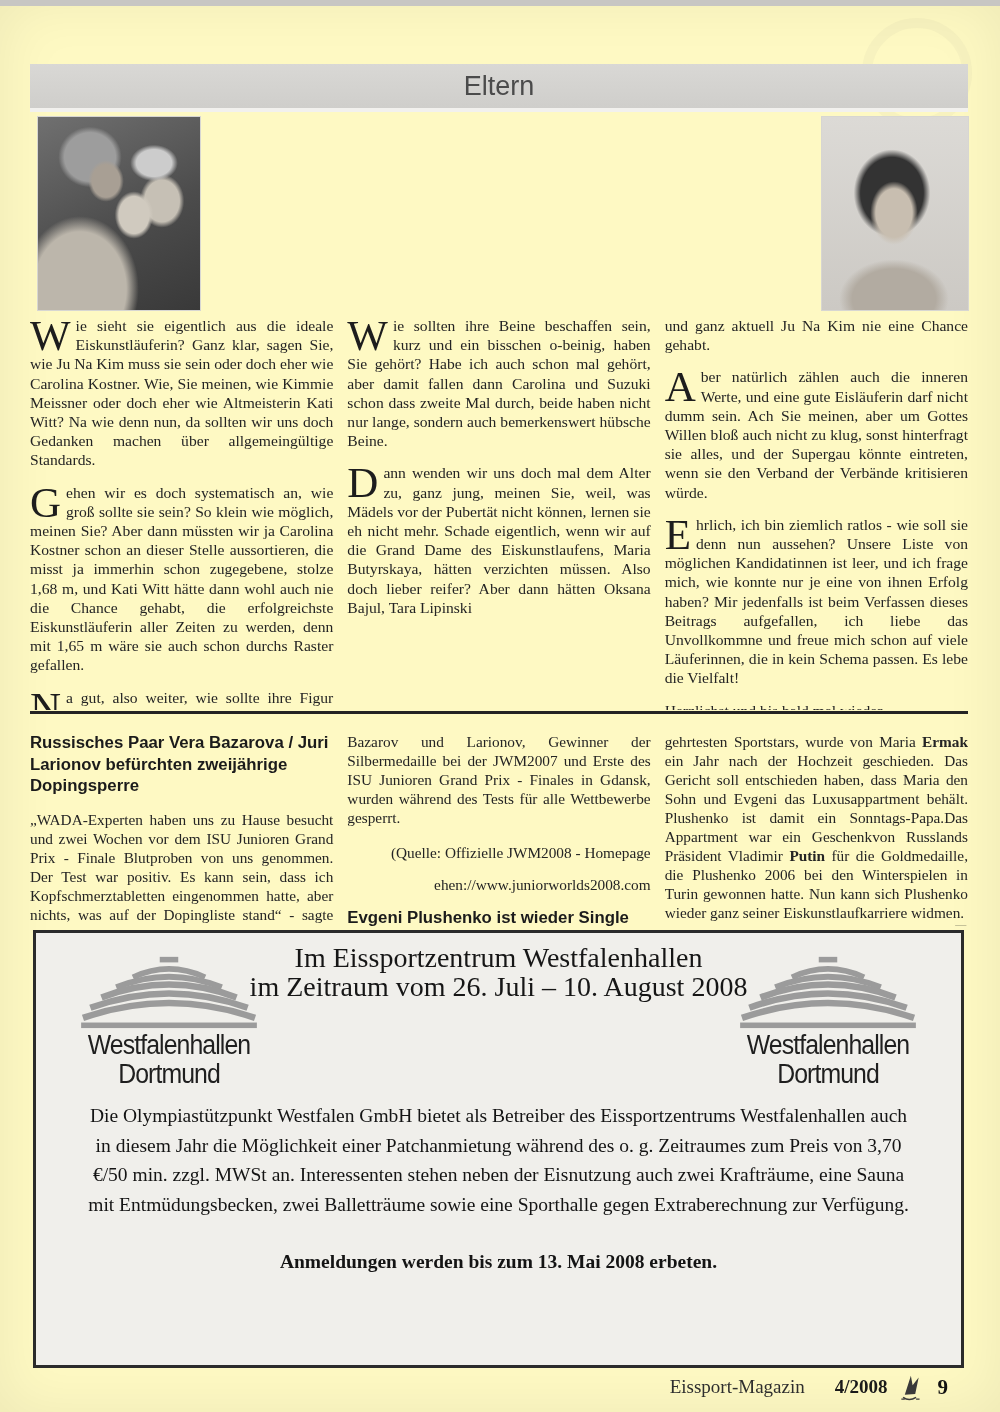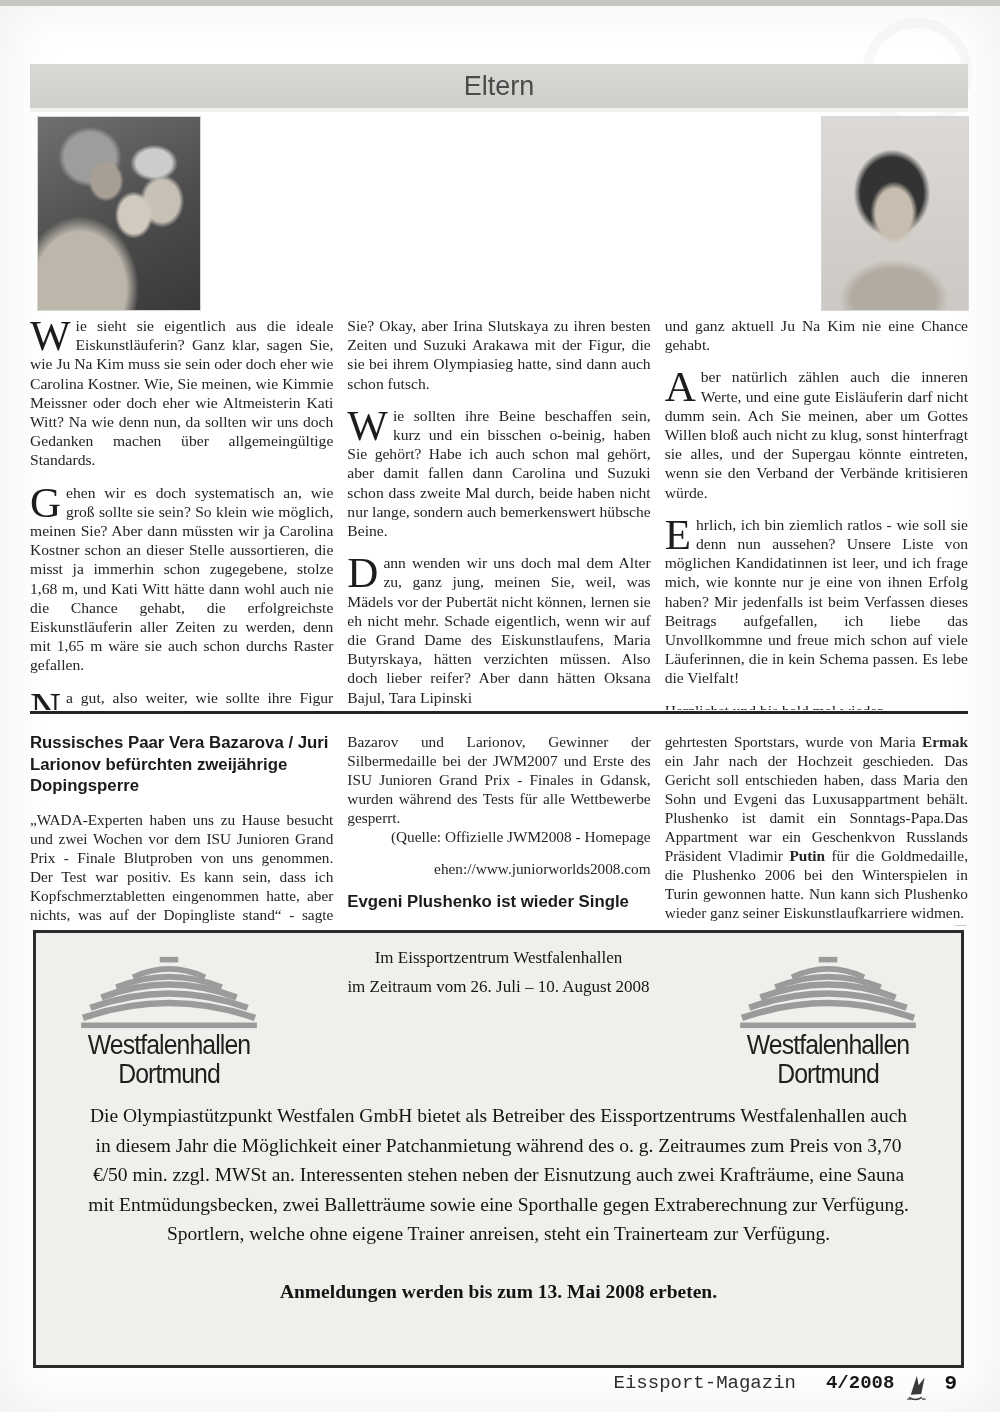--- a/index.html
+++ b/index.html
@@ -1,16 +1,16 @@
 <!DOCTYPE html>
 <html><head>
 <meta charset="utf-8">
 <style>
   html,body{margin:0;padding:0;background:#dcdbd8;}
-  .page{position:relative;width:1000px;height:1412px;background:#ffffff;overflow:hidden;
+  .page{position:relative;width:1000px;height:1412px;background:#fef9c3;overflow:hidden;
         font-family:"Liberation Serif",serif;color:#242424;
         box-shadow:inset 0 0 60px rgba(0,0,0,.07);}
   .edge-top{position:absolute;top:0;left:0;right:0;height:6px;background:#c7c6c3;}
   .watermark{position:absolute;top:18px;right:28px;width:90px;height:90px;border-radius:50%;
              border:10px solid rgba(120,120,120,.05);}
 
   
   .section-bar{position:absolute;left:30px;right:32px;top:64px;height:44px;
                background:linear-gradient(#d9d8d5,#cfcecb);
                display:flex;align-items:center;justify-content:center;
@@ -63,30 +63,30 @@
   
   .ad-box{position:absolute;left:33px;right:36px;top:930px;height:432px;background:#f0efeb;
           border:3px solid #2b2b2b;text-align:center;}
   .ad-top{position:relative;height:142px;}
   .wh-logo{position:absolute;top:12px;width:230px;
            font-family:"Liberation Sans",sans-serif;color:#1f1f1f;}
   .wh-logo.left{left:18px;} .wh-logo.right{right:18px;}
   .wh-text{font-size:27px;line-height:29px;transform:scaleX(.92);letter-spacing:-1px;}
   .dome{display:block;margin:0 auto 2px auto;}
   .ad-title{padding-top:14px;font-size:47px;color:#111;letter-spacing:1px;}
-  .ad-sub{font-size:17px;line-height:29px;color:#161616;}
+  .ad-sub{font-size:28px;line-height:29px;color:#161616;}
   .ad-sub:first-of-type{margin-top:10px;}
   .ad-body{margin:16px 44px 0 44px;font-size:19.5px;line-height:29.5px;color:#141414;}
   .ad-line{margin:0 44px;font-size:19.5px;line-height:29.5px;color:#141414;}
   .bold{font-weight:bold;margin-top:28px;}
   .ad-info{margin:22px 44px 0 44px;font-size:19.5px;line-height:29.5px;color:#141414;}
 
   
-  .footer{position:absolute;right:43px;top:1372px;display:flex;gap:9px;
-          font-family:Liberation Mono, monospace;font-size:19px;color:#2e2e2e;}
+  .footer{position:absolute;right:52px;top:1372px;display:flex;align-items:center;gap:9px;
+          font-family:Liberation Serif, serif;font-size:19px;color:#2e2e2e;}
   .footer .issue{font-weight:bold;color:#1a1a1a;margin-left:21px;}
   .footer .page-num{font-weight:bold;font-size:21px;color:#111;margin-left:6px;}
 </style>
 </head>
 <body>
 
 <div class="page">
   <div class="edge-top"></div>
   <div class="watermark"></div>
 
@@ -99,42 +99,41 @@
     <div class="photo photo-right"></div>
   </div>
 
   <div class="cols article-cols">
     <div class="col">
       <p><span class="dropcap">W</span><span>ie sieht sie eigentlich aus die ideale Eiskunstläuferin? Ganz klar, sagen Sie, wie Ju Na Kim muss sie sein oder doch eher wie Carolina Kostner. Wie, Sie meinen, wie Kimmie Meissner oder doch eher wie Altmeisterin Kati Witt? Na wie denn nun, da sollten wir uns doch Gedanken machen über allgemeingültige Standards.</span></p>
       <p><span class="dropcap">G</span><span>ehen wir es doch systematisch an, wie groß sollte sie sein? So klein wie möglich, meinen Sie? Aber dann müssten wir ja Carolina Kostner schon an dieser Stelle aussortieren, die misst ja immerhin schon zugegebene, stolze 1,68 m, und Kati Witt hätte dann wohl auch nie die Chance gehabt, die erfolgreichste Eiskunstläuferin aller Zeiten zu werden, denn mit 1,65 m wäre sie auch schon durchs Raster gefallen.</span></p>
       <p><span class="dropcap">N</span><span>a gut, also weiter, wie sollte ihre Figur sein, schlank, so schlank wie möglich, denken</span></p>
     </div>
     <div class="col">
-      <p>Sie? Okay, aber Irina Slutskaya zu ihren besten Zeiten und Suzuki Arakawa mit der Figur, die sie bei ihrem Olympiasieg hatte, sind dann auch schon futsch.</p>
       <p><span class="dropcap">W</span><span>ie sollten ihre Beine beschaffen sein, kurz und ein bisschen o-beinig, haben Sie gehört? Habe ich auch schon mal gehört, aber damit fallen dann Carolina und Suzuki schon dass zweite Mal durch, beide haben nicht nur lange, sondern auch bemerkenswert hübsche Beine.</span></p>
       <p><span class="dropcap">D</span><span>ann wenden wir uns doch mal dem Alter zu, ganz jung, meinen Sie, weil, was Mädels vor der Pubertät nicht können, lernen sie eh nicht mehr. Schade eigentlich, wenn wir auf die Grand Dame des Eiskunstlaufens, Maria Butyrskaya, hätten verzichten müssen. Also doch lieber reifer? Aber dann hätten Oksana Bajul, Tara Lipinski</span></p>
     </div>
     <div class="col">
       <p>und ganz aktuell Ju Na Kim nie eine Chance gehabt.</p>
       <p><span class="dropcap">A</span><span>ber natürlich zählen auch die inneren Werte, und eine gute Eisläuferin darf nicht dumm sein. Ach Sie meinen, aber um Gottes Willen bloß auch nicht zu klug, sonst hinterfragt sie alles, und der Supergau könnte eintreten, wenn sie den Verband der Verbände kritisieren würde.</span></p>
       <p><span class="dropcap">E</span><span>hrlich, ich bin ziemlich ratlos - wie soll sie denn nun aussehen? Unsere Liste von möglichen Kandidatinnen ist leer, und ich frage mich, wie konnte nur je eine von ihnen Erfolg haben? Mir jedenfalls ist beim Verfassen dieses Beitrags aufgefallen, ich liebe das Unvollkommne und freue mich schon auf viele Läuferinnen, die in kein Schema passen. Es lebe die Vielfalt!</span></p>
       <p class="closing">Herzlichst und bis bald mal wieder,</p>
 
     </div>
   </div>
 
   <div class="divider"></div>
 
   <div class="cols news-cols">
     <div class="col">
       <p class="news-h">Russisches Paar Vera Bazarova / Juri Larionov befürchten zweijährige Dopingsperre</p>
       <p>„WADA-Experten haben uns zu Hause besucht und zwei Wochen vor dem ISU Junioren Grand Prix - Finale Blutproben von uns genommen. Der Test war positiv. Es kann sein, dass ich Kopfschmerztabletten eingenommen hatte, aber nichts, was auf der Dopingliste stand“ - sagte Larionov in einem Interview mit „Sport Den za Dnem“.</p>
     </div>
     <div class="col">
-      <p style="margin-bottom:0">Bazarov und Larionov, Gewinner der Silbermedaille bei der JWM2007 und Erste des ISU Junioren Grand Prix - Finales in Gdansk, wurden während des Tests für alle Wettbewerbe gesperrt.</p>
+      <p style="margin-bottom:16px">Bazarov und Larionov, Gewinner der Silbermedaille bei der JWM2007 und Erste des ISU Junioren Grand Prix - Finales in Gdansk, wurden während des Tests für alle Wettbewerbe gesperrt.</p>
       <p class="src">(Quelle: Offizielle JWM2008 - Homepage</p>
       <p class="src"><span class="link">ehen://www.juniorworlds2008.com</span></p>
       <p class="news-h news-h2">Evgeni Plushenko ist wieder Single</p>
       <p></p>
     </div>
     <div class="col">
       <p><span><span>gehrtesten Sportstars, wurde von Maria </span><span style="font-weight: bold;">Ermak</span><span> ein Jahr nach der Hochzeit geschieden. Das Gericht soll entschieden haben, dass Maria den Sohn und Evgeni das Luxusappartment behält. Plushenko ist damit ein Sonntags-Papa.Das Appartment war ein Geschenkvon Russlands Präsident Vladimir </span><span style="font-weight: bold;">Putin</span><span> für die Goldmedaille, die Plushenko 2006 bei den Winterspielen in Turin gewonnen hatte. Nun kann sich Plushenko wieder ganz seiner Eiskunstlaufkarriere widmen.</span></span><span class="endmark">❑</span></p>
     </div>
   </div>
 
@@ -173,21 +172,20 @@
           <rect x="95" y="2" width="20" height="6" fill="#9b9b9b"></rect>
           <rect x="10" y="73" width="190" height="6" fill="#9b9b9b"></rect>
         </svg>
         <div class="wh-text">
           <div>Westfalenhallen</div>
           <div>Dortmund</div>
         </div>
       </div>
     </div>
     <p class="ad-body">Die Olympiastützpunkt Westfalen GmbH bietet als Betreiber des Eissportzentrums Westfalenhallen auch in diesem Jahr die Möglichkeit einer Patchanmietung während des o. g. Zeitraumes zum Preis von 3,70 €/50 min. zzgl. MWSt an. Interessenten stehen neben der Eisnutzung auch zwei Krafträume, eine Sauna mit Entmüdungsbecken, zwei Balletträume sowie eine Sporthalle gegen Extraberechnung zur Verfügung.</p>
-    <p class="ad-line">Sportlern, welche ohne eigene Trainer anreisen, steht ein Trainerteam zur Verfügung.</p>
     <p class="ad-line bold">Anmeldungen werden bis zum 13. Mai 2008 erbeten.</p>
   </div>
 
   <div class="footer">
     <span>Eissport-Magazin</span>
       <span class="issue">4/2008</span>
     <svg width="26" height="30" viewBox="0 0 30 34">
       <path d="M9,26 L16,4 L18,15 L25,6 L21,25 Z" fill="#3a3a3a"></path>
       <path d="M7,29 q7,5 15,0" stroke="#3a3a3a" stroke-width="1.8" fill="none"></path>
       <path d="M5,31 h4 M22,31 h4" stroke="#3a3a3a" stroke-width="1.5" fill="none"></path>

